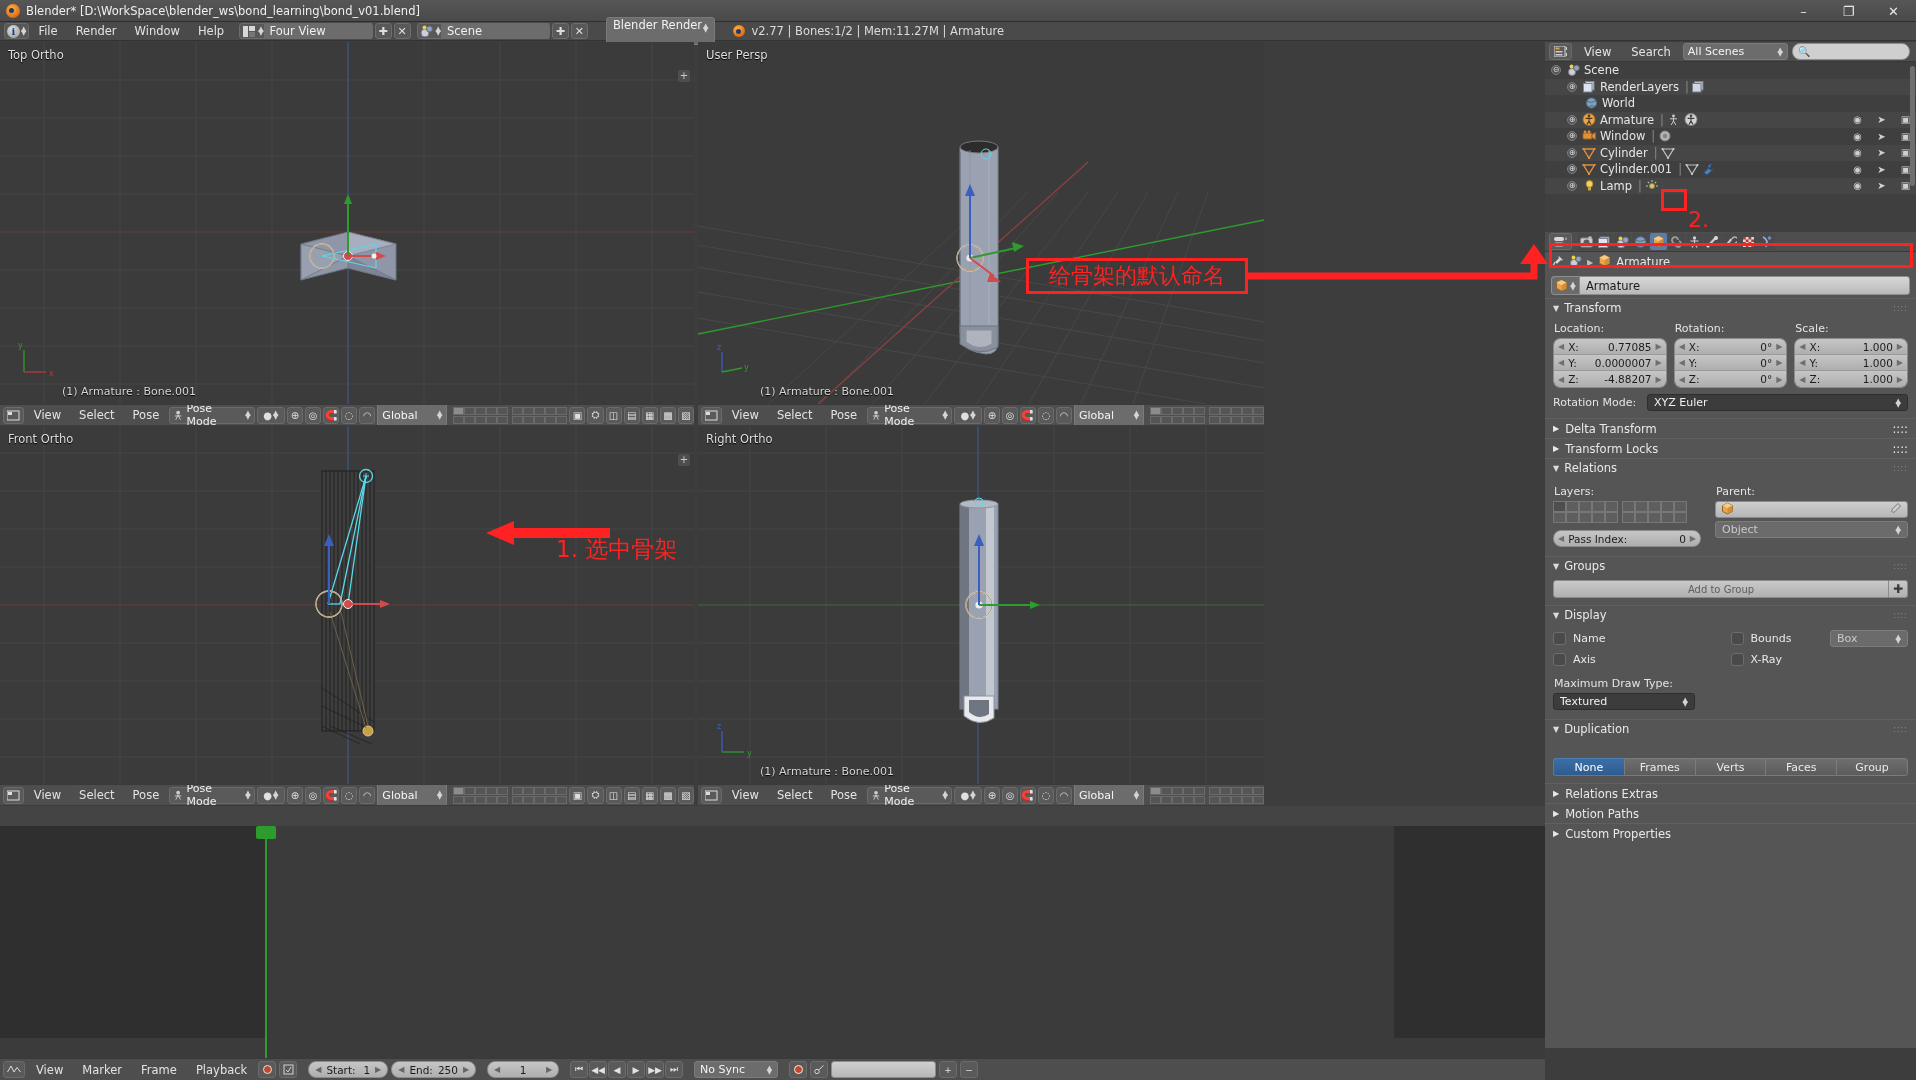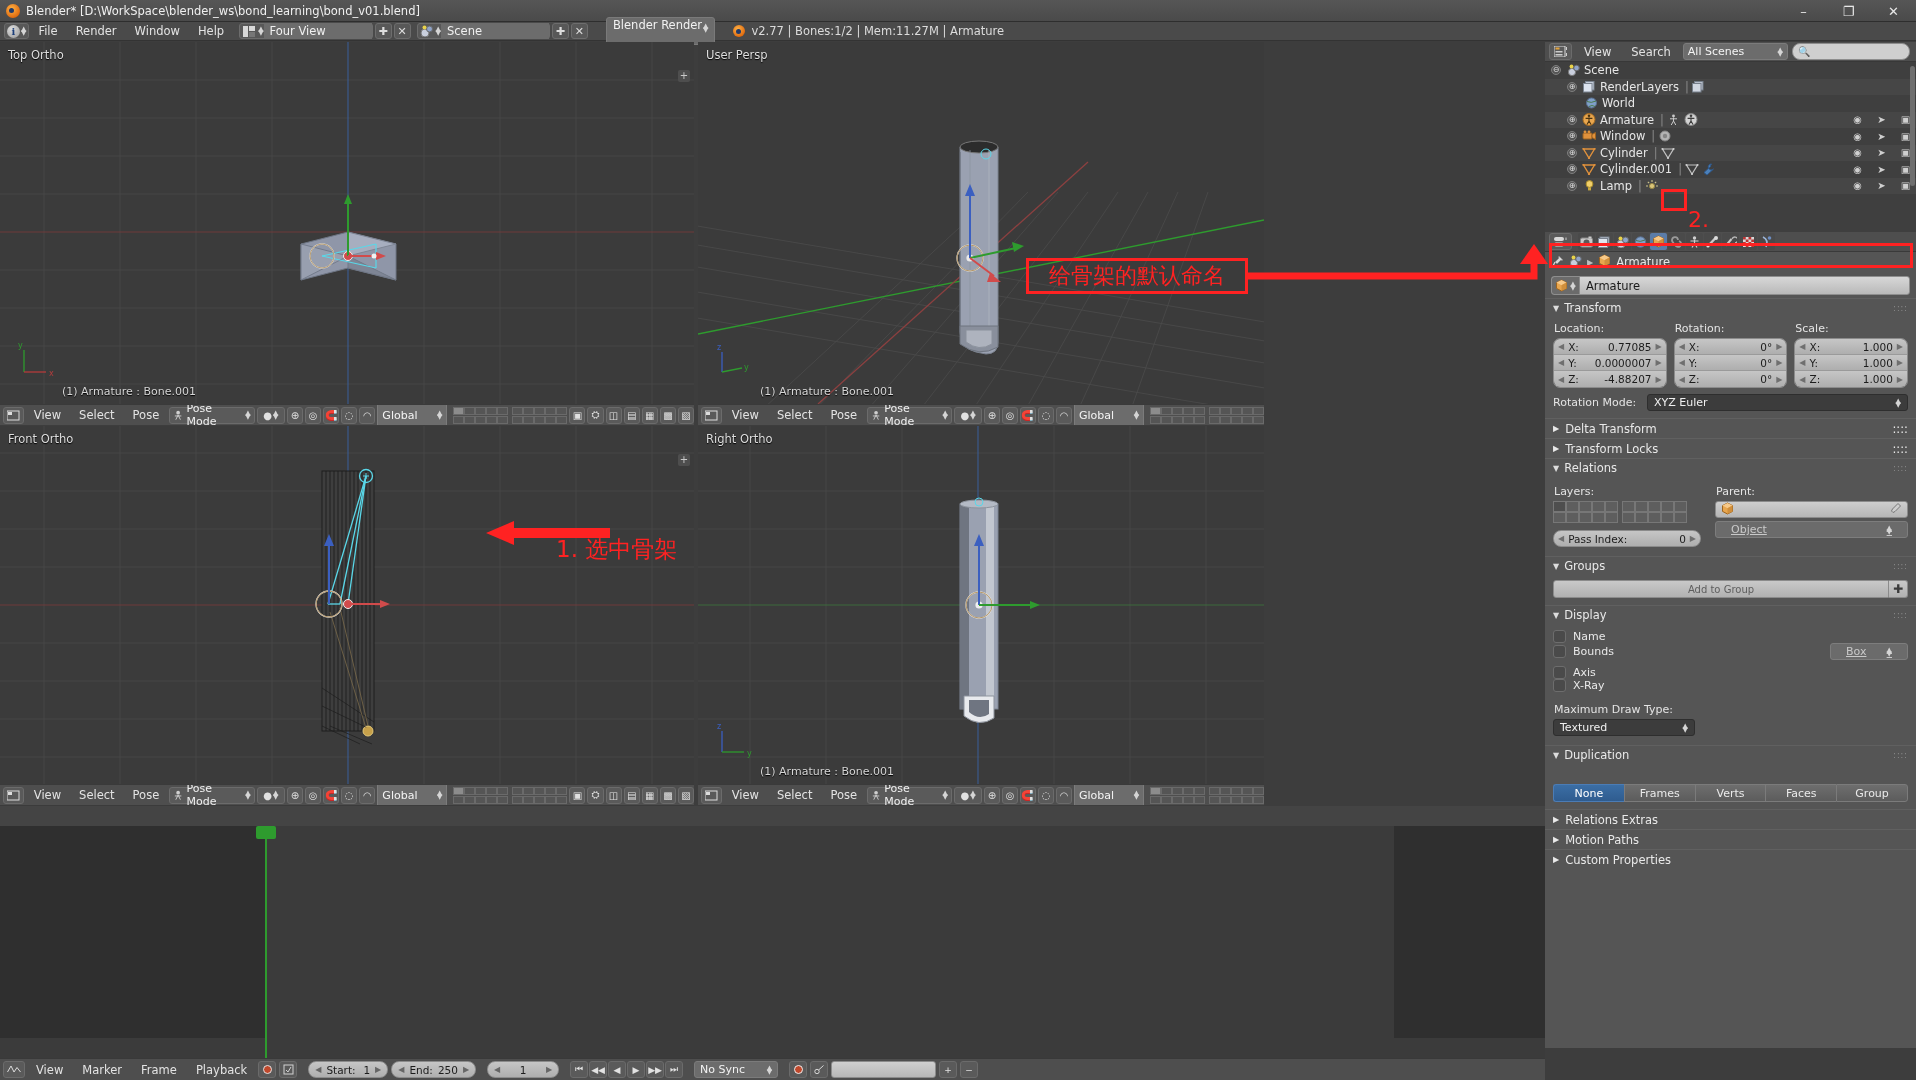--- a/index.html
+++ b/index.html
@@ -153,36 +153,36 @@
   .numfld .k{ margin-left:4px; }
   .numfld .v{ margin-left:auto; margin-right:4px; }
   .rowline{ display:flex; align-items:center; gap:8px; padding:6px 8px 0 8px; }
   .rowline .lab{ font-size:11px; color:#e4e4e4; min-width:86px; }
   .darksel{ flex:1; height:17px; background:#3c3c3c; border:1px solid #2e2e2e; border-radius:3px;
       display:flex; align-items:center; justify-content:space-between; padding:0 6px;
       font-size:11px; color:#f0f0f0;}
   .lightsel{ flex:1;height:17px;background:linear-gradient(#cecece,#b6b6b6);border:1px solid #8b8b8b;
       border-radius:3px; display:flex;align-items:center;padding:0 5px;font-size:11px;color:#1c1c1c;}
   .graysel{ height:17px;background:#6b6b6b;border:1px solid #7d7d7d;border-radius:3px;
-      display:flex;align-items:center;justify-content:space-between;padding:0 15px;font-size:11px;color:#c9c9c9;text-decoration:underline;}
+      display:flex;align-items:center;justify-content:space-between;padding:0 6px;font-size:11px;color:#c9c9c9;}
   .collapse-row{ height:20px; display:flex; align-items:center; gap:6px; padding:0 8px;
       border-top:1px solid #606060; font-size:11.5px; color:#e9e9e9; }
   .layers-box{ display:flex; gap:4px; }
   .lay-blk{ display:flex; flex-direction:column; }
   .lay-r{ display:flex; }
   .lay-c{ width:13px;height:11px;background:#5e5e5e;border:1px solid #777; }
   .lay-c.on{ background:#4e4e4e; }
   .addgroup{ margin:5px 8px 0 8px; height:18px; display:flex; }
   .addgroup .main{ flex:1;background:linear-gradient(#c9c9c9,#b1b1b1);border:1px solid #8b8b8b;
       border-radius:3px 0 0 3px; display:flex;align-items:center;justify-content:center;
       font-size:10px;color:#5e5e5e;}
   .addgroup .plus{ width:19px;background:linear-gradient(#c9c9c9,#b1b1b1);border:1px solid #8b8b8b;
       border-left:0;border-radius:0 3px 3px 0;display:flex;align-items:center;justify-content:center;
       font-size:12px;color:#3a3a3a;}
-  .chkrow{ display:flex; padding:6px 8px 0 8px;flex-direction:column; }
+  .chkrow{ display:flex; padding:6px 8px 0 8px; }
   .chkrow > div{ flex:1; display:flex; align-items:center; gap:7px; font-size:11px; color:#e8e8e8;}
   .chk{ width:13px;height:13px;border-radius:3px;background:#4a4a4a;border:1px solid #6d6d6d;flex:none;}
   .segbtns{ display:flex; margin:20px 8px 0 8px; }
   .segbtn{ flex:1;height:18px;background:linear-gradient(#6e6e6e,#5c5c5c);border:1px solid #7b7b7b;
       border-right:0;display:flex;align-items:center;justify-content:center;font-size:11px;color:#eaeaea;}
   .segbtn:first-child{ border-radius:3px 0 0 3px; }
   .segbtn:last-child{ border-right:1px solid #7b7b7b; border-radius:0 3px 3px 0; }
   .segbtn.active{ background:linear-gradient(#3b6ea5,#2f5c8f); border-color:#4b7cb5; color:#fff; }
 
   

